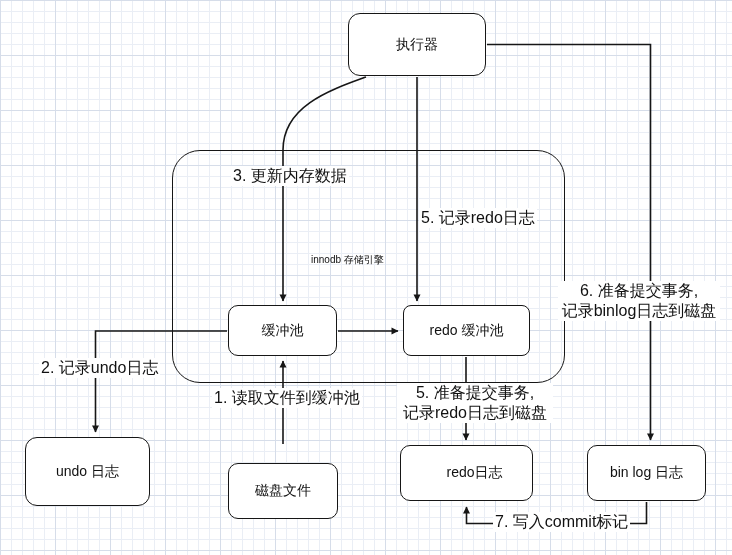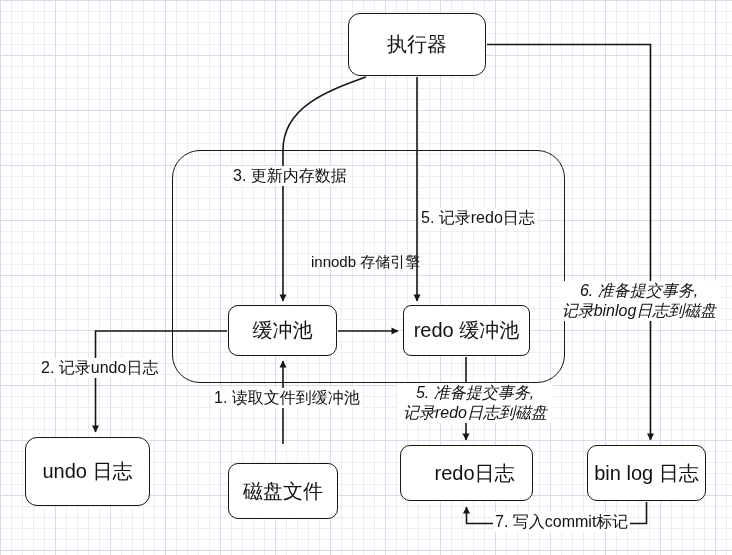--- a/index.html
+++ b/index.html
@@ -15,21 +15,21 @@
       linear-gradient(to right, #eaeef5 1px, transparent 1px),
       linear-gradient(to bottom, #eaeef5 1px, transparent 1px);
     background-size:55px 55px,55px 55px,11px 11px,11px 11px;
   }
   .node{
     position:absolute;
     box-sizing:border-box;
     background:#ffffff;
     border:1.6px solid #161616;
     display:flex;align-items:center;justify-content:center;
-    font-size:20px;color:#111;
+    font-size:14px;color:#111;
     text-align:center;
     z-index:3;
   }
   .container-node{
     position:absolute;
     box-sizing:border-box;
     background:transparent;
     border:1.6px solid #161616;
     border-radius:28px;
     z-index:1;
@@ -38,23 +38,23 @@
   .elabel{
     position:absolute;
     z-index:4;
     font-size:16px;color:#111;
     background:#ffffff;
     padding:0 2px;
     white-space:nowrap;
     line-height:20px;
   }
   .elabel.two-line{text-align:center;white-space:normal;}
-  .elabel.two-line span{display:block;white-space:nowrap;font-style:italic;}
+  .elabel.two-line span{display:block;white-space:nowrap;}
   .engine-label{
-    position:absolute;z-index:2;font-size:15px;color:#111;white-space:nowrap;
+    position:absolute;z-index:2;font-size:10px;color:#111;white-space:nowrap;
   }
 </style>
 </head>
 <body>
 
 <div id="canvas">
 
   <div class="container-node" style="left:172px;top:150px;width:393px;height:233px;"></div>
   <div class="engine-label" style="left:311px;top:253px;">innodb 存储引擎</div>
 

